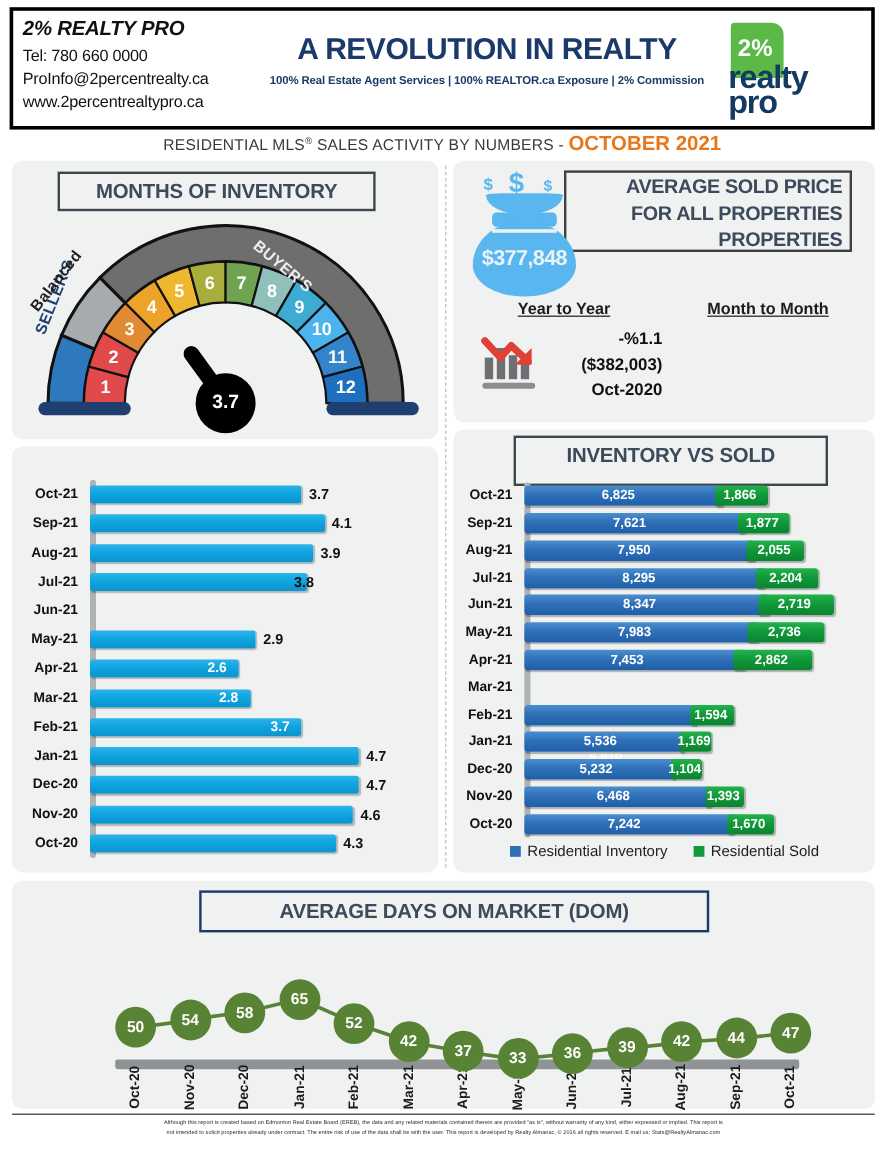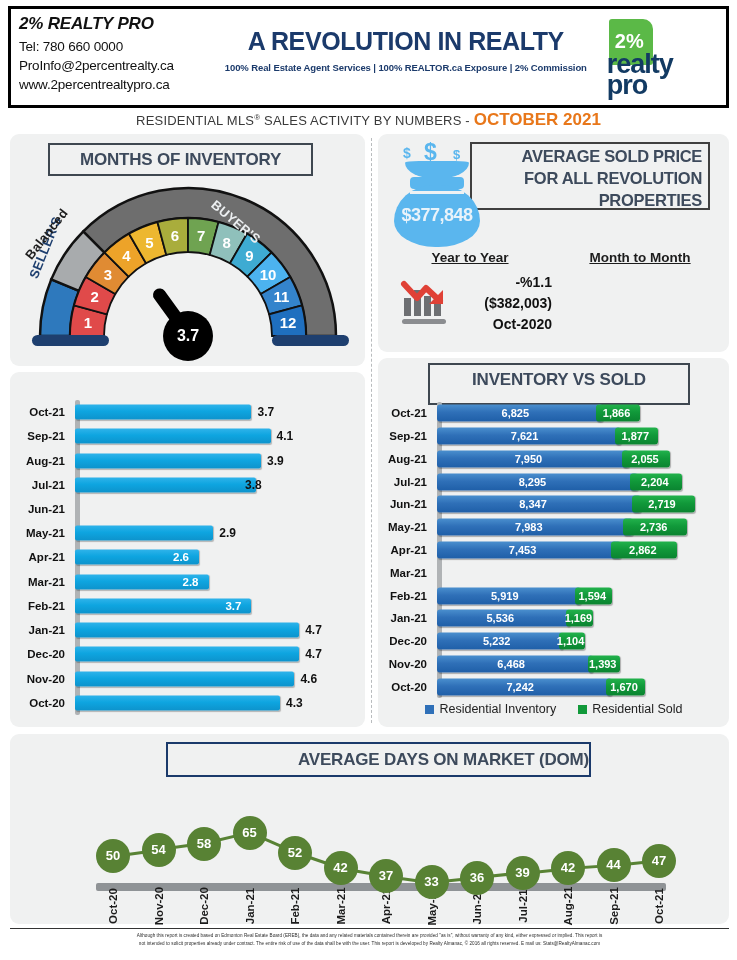--- a/index.html
+++ b/index.html
@@ -93,21 +93,21 @@
   #title-moi {
     position: absolute; left: 48px; top: 143px; width: 265px; height: 33px;
     line-height: 30px;
   }
   #title-invsold {
     position: absolute; left: 428px; top: 363px; width: 262px; height: 42px;
     line-height: 30px;
   }
   #title-dom {
     position: absolute; left: 166px; top: 742px; width: 425px; height: 35px;
-    line-height: 32px; border-color: #1b3a6b; text-align: right;
+    line-height: 32px; border-color: #1b3a6b;
   }
   #title-price {
     position: absolute; left: 470px; top: 142px; width: 240px; height: 68px;
     border: 2px solid #404040; background: #f0f1f1;
     color: #3d4a5c; font-weight: bold; font-size: 16.5px; line-height: 22px;
     text-align: right; padding: 1px 6px 0 4px; letter-spacing: -0.3px;
   }
 
   
   #gauge-wrap { position: absolute; left: 10px; top: 175px; width: 355px; height: 195px; }
@@ -305,21 +305,21 @@
 <div class="panel" id="panel-moi"></div>
 <div class="panel" id="panel-invsold"></div>
 <div class="panel" id="panel-dom"></div>
 <div class="vdivider"></div>
 
 <div class="titlebox" id="title-moi">MONTHS OF INVENTORY</div>
 <div class="titlebox" id="title-invsold">INVENTORY VS SOLD</div>
 <div class="titlebox" id="title-dom">AVERAGE DAYS ON MARKET (DOM)</div>
 <div id="title-price">
   <div>AVERAGE  SOLD PRICE</div>
-  <div>FOR ALL REVOLUTION</div>
+  <div>FOR ALL PROPERTIES</div>
   <div>PROPERTIES</div>
 </div>
 
 <div id="gauge-wrap">
   <svg width="355" height="195" viewBox="0 0 355 195">
     <g id="gauge-arcs">
         <path d="M30,160.99999999999997 A148,148 0 0 1 41.265829188329576,104.3628520099667 L68.98221516366816,115.8433549809194 A118,118 0 0 0 60,160.99999999999997 Z" fill="#2e79bd" stroke="#111" stroke-width="2.5"></path>
         <path d="M41.265829188329576,104.3628520099667 A148,148 0 0 1 73.34819638439097,56.34819638439096 L94.5613998199874,77.56139981998739 A118,118 0 0 0 68.98221516366816,115.8433549809194 Z" fill="#a8abad" stroke="#111" stroke-width="2.5"></path>
         <path d="M73.34819638439097,56.34819638439096 A148,148 0 0 1 326,161 L296,161 A118,118 0 0 0 94.5613998199874,77.56139981998739 Z" fill="#6e6e6e" stroke="#111" stroke-width="2.5"></path>
         <path d="M60,160.99999999999997 A118,118 0 0 1 64.02075249788996,130.45935267790253 L96.86223059171827,139.25920021138825 A84,84 0 0 0 94,161 Z" fill="#e04a4a" stroke="#111" stroke-width="1.8"></path>
@@ -550,21 +550,21 @@
       </div>
     </div>
     <div class="row" style="height: 22.7692px;">
       <div class="row-label">Mar-21</div>
     </div>
     <div class="row" style="height: 22.7692px;">
       <div class="row-label">Feb-21</div>
       <div class="bar-area">
         <div class="bar-inv" style="width: 143.511px;"></div>
         <div class="bar-sold" style="left: 137.938px; width: 37.1471px;"></div>
-        <div class="stack-val" style="left: 53.9692px;">5,919</div>
+        <div class="stack-val" style="left: 53.9692px; margin-top: 36px;">5,919</div>
         <div class="stack-val" style="left: 141.512px;">1,594</div>
       </div>
     </div>
     <div class="row" style="height: 22.7692px;">
       <div class="row-label">Jan-21</div>
       <div class="bar-area">
         <div class="bar-inv" style="width: 133.099px;"></div>
         <div class="bar-sold" style="left: 129.013px; width: 27.2428px;"></div>
         <div class="stack-val" style="left: 49.5064px;">5,536</div>
         <div class="stack-val" style="left: 127.634px;">1,169</div>

